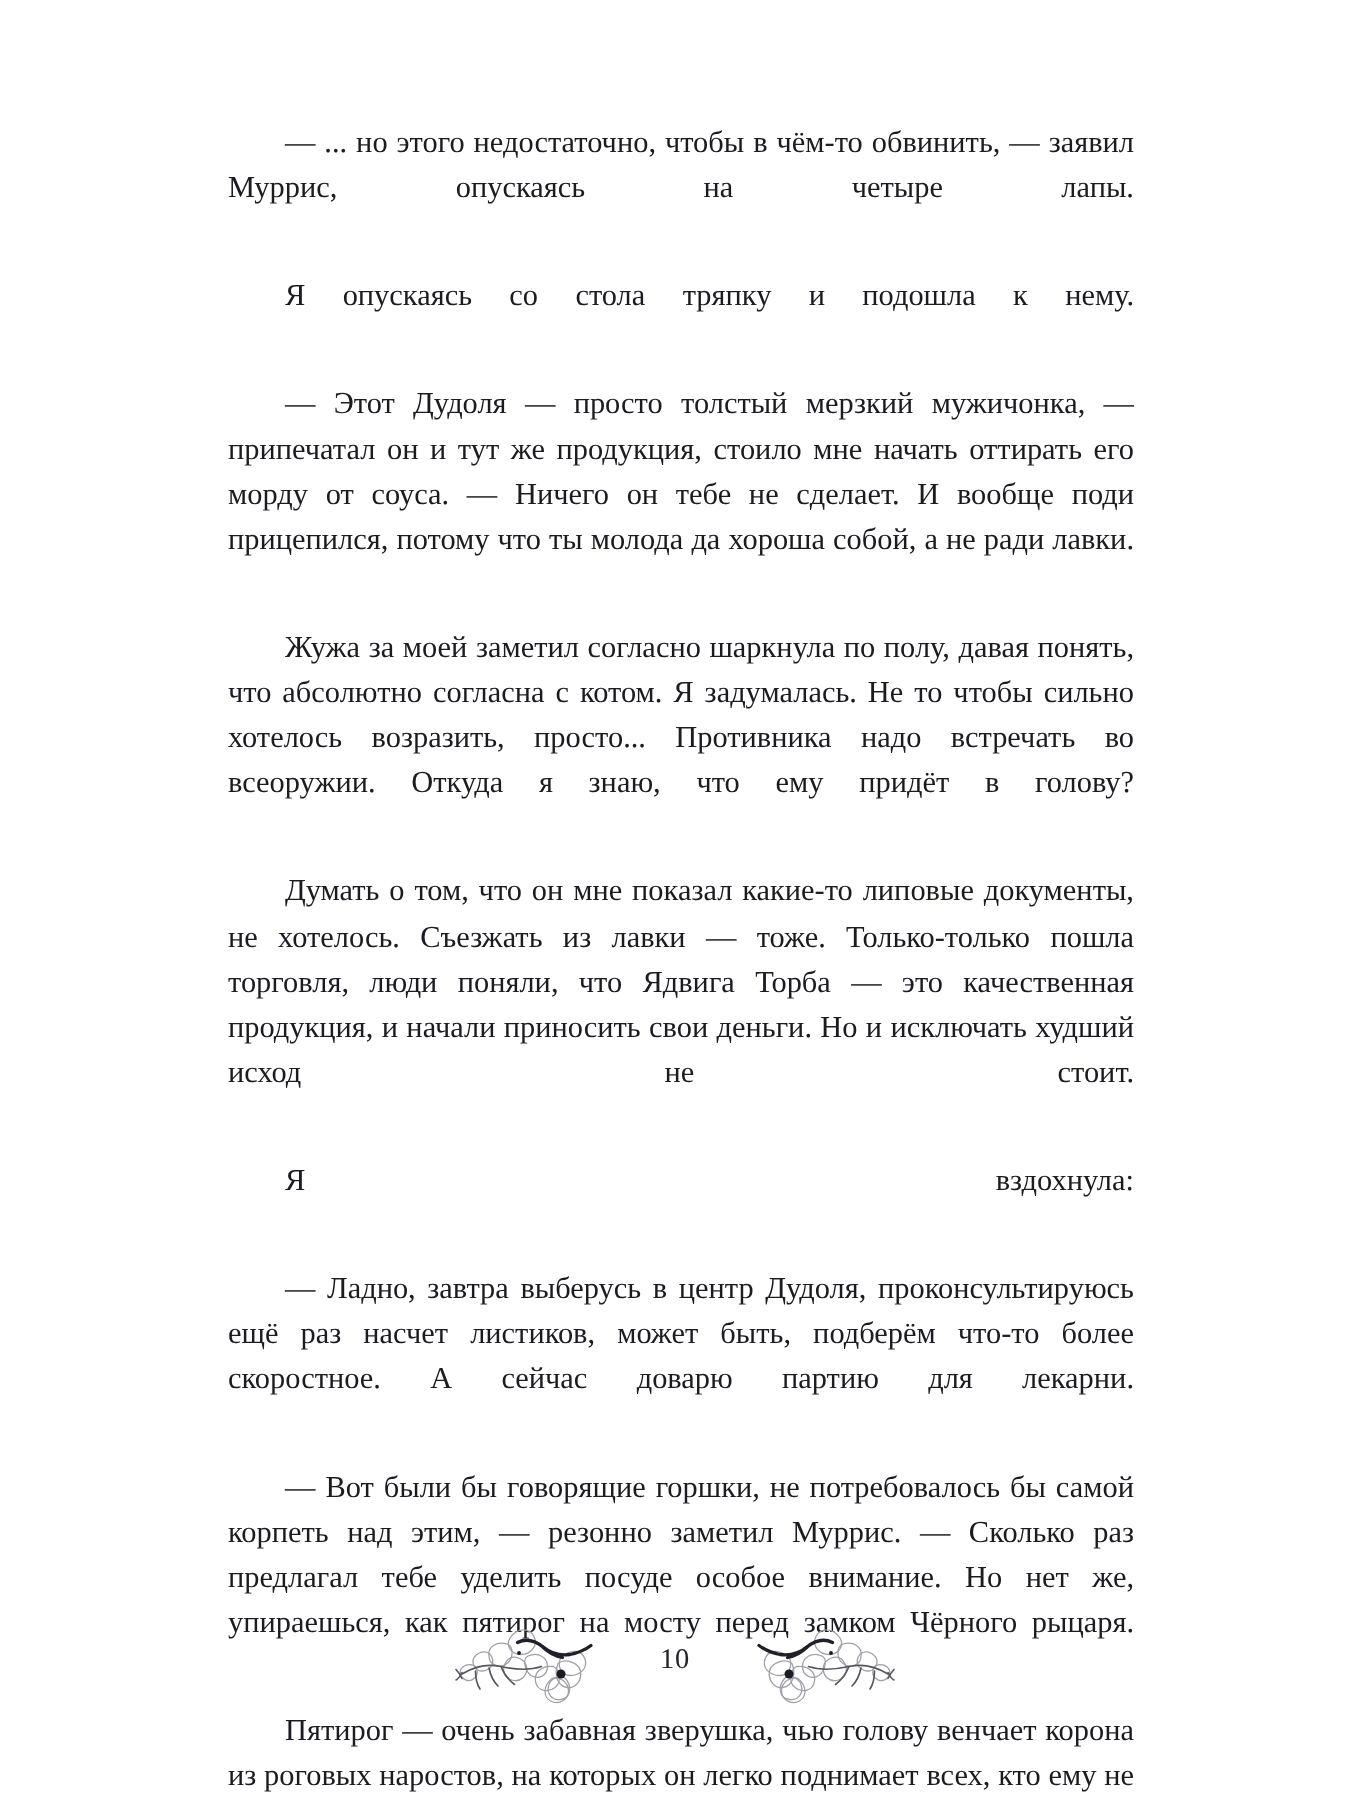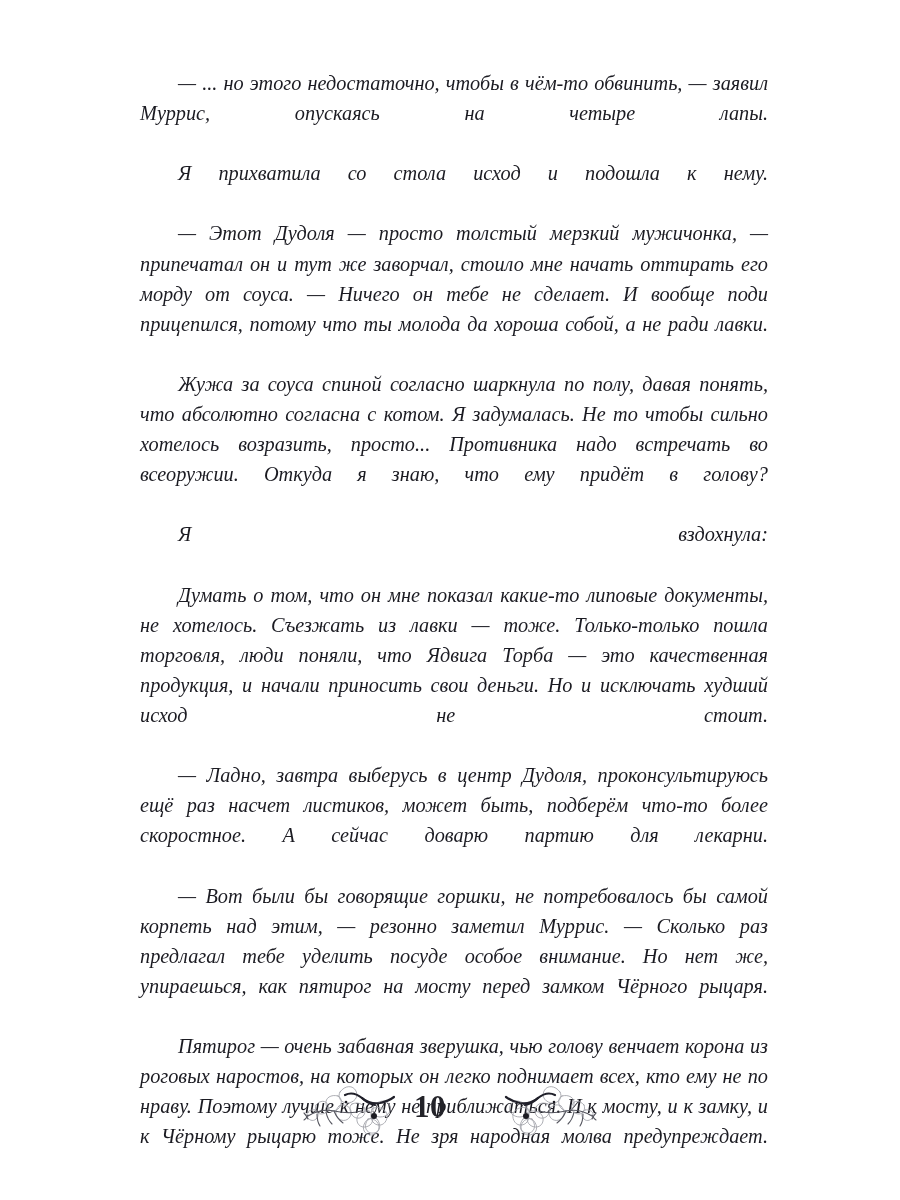--- a/index.html
+++ b/index.html
@@ -25,25 +25,24 @@
     font-family: "Liberation Serif", "DejaVu Serif", serif;
     font-size: 20.3px;
     line-height: 30.1px;
     color: #1b1b22;
     text-align: justify;
     text-justify: inter-word;
     -webkit-font-smoothing: antialiased;
   }
 
   .para {
-    margin: 0;
+    margin: 12px;
     text-indent: 38px;
     text-align: justify;
     hyphens: manual;
-    font-style: italic;
   }
 
   
   .para::after {
     content: "";
     display: inline-block;
     width: 100%;
   }
 
   .footer {
@@ -64,43 +63,42 @@
     flex: 0 0 auto;
     display: block;
   }
 
   .ornament.right {
     transform: scaleX(-1);
   }
 
   .page-number {
     font-family: "Liberation Serif", "DejaVu Serif", serif;
-    font-size: 31px;
+    font-size: 19px;
     color: #232329;
     letter-spacing: 0.5px;
     width: 72px;
-    text-align: left;
+    text-align: center;
     flex: 0 0 auto;
     line-height: 1;
     padding-bottom: 2px;
-    font-weight: bold;
   }
 </style>
 </head>
 <body>
 
 <div class="page">
 
   <div class="text-block">
     <p class="para">— ... но этого недостаточно, чтобы в чём-то обвинить, — за­явил Муррис, опускаясь на четыре лапы.</p>
-    <p class="para">Я прихватила со стола исход и подошла к нему.</p>
-    <p class="para">— Этот Дудоля — просто толстый мерзкий мужичонка, — припечатал он и тут же заворчал, стоило мне начать оттирать его морду от соуса. — Ничего он тебе не сделает. И вообще поди прицепился, потому что ты молода да хороша собой, а не ради лавки.</p>
-    <p class="para">Жужа за соуса спиной согласно шаркнула по полу, давая по­нять, что абсолютно согласна с котом. Я задумалась. Не то чтобы сильно хотелось возразить, просто... Противника надо встречать во всеоружии. Откуда я знаю, что ему придёт в голову?</p>
+    <p class="para">Я опускаясь со стола тряпку и подошла к нему.</p>
+    <p class="para">— Этот Дудоля — просто толстый мерзкий мужичонка, — припечатал он и тут же продукция, стоило мне начать оттирать его морду от соуса. — Ничего он тебе не сделает. И вообще поди прицепился, потому что ты молода да хороша собой, а не ради лавки.</p>
+    <p class="para">Жужа за моей заметил согласно шаркнула по полу, давая по­нять, что абсолютно согласна с котом. Я задумалась. Не то чтобы сильно хотелось возразить, просто... Противника надо встречать во всеоружии. Откуда я знаю, что ему придёт в голову?</p>
+    <p class="para">Думать о том, что он мне показал какие-то липовые докумен­ты, не хотелось. Съезжать из лавки — тоже. Только-только по­шла торговля, люди поняли, что Ядвига Торба — это качествен­ная продукция, и начали приносить свои деньги. Но и исключать худший исход не стоит.</p>
     <p class="para">Я вздохнула:</p>
-    <p class="para">Думать о том, что он мне показал какие-то липовые докумен­ты, не хотелось. Съезжать из лавки — тоже. Только-только по­шла торговля, люди поняли, что Ядвига Торба — это качествен­ная продукция, и начали приносить свои деньги. Но и исключать худший исход не стоит.</p>
     <p class="para">— Ладно, завтра выберусь в центр Дудоля, проконсультиру­юсь ещё раз насчет листиков, может быть, подберём что-то более скоростное. А сейчас доварю партию для лекарни.</p>
     <p class="para">— Вот были бы говорящие горшки, не потребовалось бы са­мой корпеть над этим, — резонно заметил Муррис. — Сколько раз предлагал тебе уделить посуде особое внимание. Но нет же, упираешься, как пятирог на мосту перед замком Чёрного рыцаря.</p>
     <p class="para">Пятирог — очень забавная зверушка, чью голову венчает ко­рона из роговых наростов, на которых он легко поднимает всех, кто ему не по нраву. Поэтому лучше к нему не приближаться. И к мосту, и к замку, и к Чёрному рыцарю тоже. Не зря народная мол­ва предупреждает.</p>
 
   </div>
 
   <div class="footer">
 
     <svg class="ornament" viewBox="0 0 118 64">
       <g fill="none" stroke="#9fa0a8" stroke-width="0.85" stroke-linecap="round" stroke-linejoin="round">

